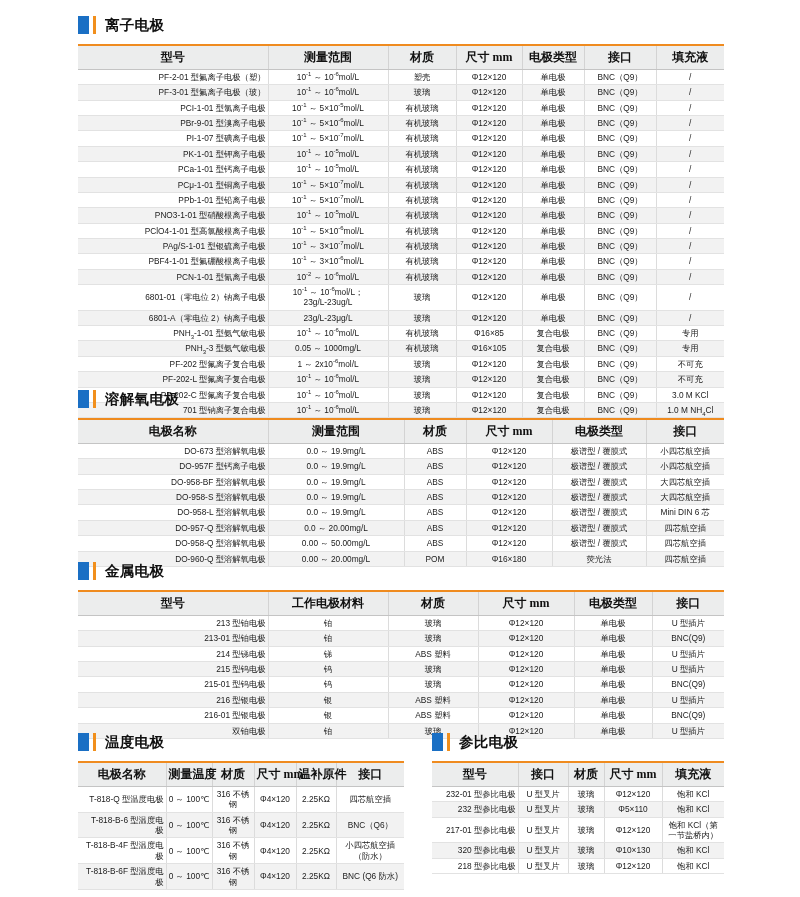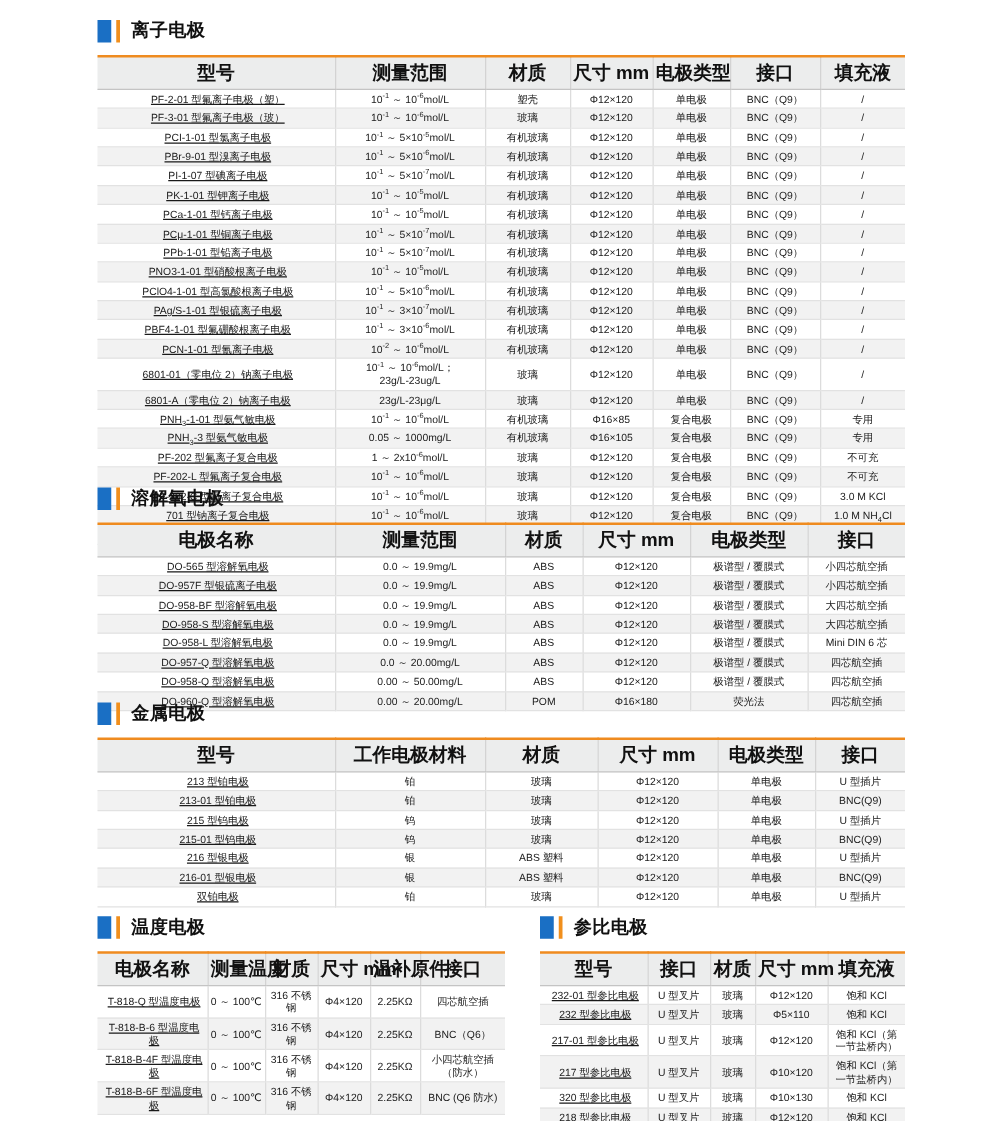--- a/index.html
+++ b/index.html
@@ -58,48 +58,48 @@
     border-collapse: collapse;
     width: 100%;
     table-layout: fixed;
     font-size: 8.3px;
     border-top: 2.5px solid #ef8b1f;
     border-bottom: 1px solid #c9c9c9;
   }
   table.spec th {
     background: #eceded;
     font-weight: bold;
-    font-size: 15px;
+    font-size: 12px;
     color: #111111;
     text-align: center;
     padding: 3px 2px;
     border-left: 1px solid #d3d3d3;
     border-right: 1px solid #d3d3d3;
     border-bottom: 1px solid #c4c4c4;
     white-space: nowrap;
+    font-family: Liberation Serif, serif;
   }
   table.spec td {
     text-align: center;
     padding: 2px 2px;
     border-left: 1px solid #dcdcdc;
     border-right: 1px solid #dcdcdc;
     border-bottom: 1px solid #e2e2e2;
     color: #1a1a1a;
     line-height: 1.25;
   }
   table.spec tbody tr:nth-child(even) {
     background: #f2f2f2;
   }
   table.spec tbody tr:nth-child(odd) {
     background: #ffffff;
   }
   table.spec td.left {
-    text-align: center;
+    text-align: right;
     padding-left: 5px;
-    text-decoration: underline;
   }
   table.spec th:first-child,
   table.spec td:first-child { border-left: none; }
   table.spec th:last-child,
   table.spec td:last-child { border-right: none; }
 
   sup { font-size: 0.72em; vertical-align: super; line-height: 0; }
   sub { font-size: 0.72em; vertical-align: sub; line-height: 0; }
 
   
@@ -375,29 +375,29 @@
             <th>电极名称</th>
             <th>测量范围</th>
             <th>材质</th>
             <th>尺寸 mm</th>
             <th>电极类型</th>
             <th>接口</th>
           </tr>
         </thead>
       <tbody>
           <tr>
-            <td class="left">DO-565 型溶解氧电极</td>
+            <td class="left">DO-673 型溶解氧电极</td>
             <td>0.0 ～ 19.9mg/L</td>
             <td>ABS</td>
             <td>Φ12×120</td>
             <td>极谱型 / 覆膜式</td>
             <td>小四芯航空插</td>
           </tr>
           <tr>
-            <td class="left">DO-957F 型银硫离子电极</td>
+            <td class="left">DO-957F 型钙离子电极</td>
             <td>0.0 ～ 19.9mg/L</td>
             <td>ABS</td>
             <td>Φ12×120</td>
             <td>极谱型 / 覆膜式</td>
             <td>小四芯航空插</td>
           </tr>
           <tr>
             <td class="left">DO-958-BF 型溶解氧电极</td>
             <td>0.0 ～ 19.9mg/L</td>
             <td>ABS</td>
@@ -485,20 +485,28 @@
           </tr>
           <tr>
             <td class="left">213-01 型铂电极</td>
             <td>铂</td>
             <td>玻璃</td>
             <td>Φ12×120</td>
             <td>单电极</td>
             <td>BNC(Q9)</td>
           </tr>
           <tr>
+            <td class="left">214 型锑电极</td>
+            <td>锑</td>
+            <td>ABS 塑料</td>
+            <td>Φ12×120</td>
+            <td>单电极</td>
+            <td>U 型插片</td>
+          </tr>
+          <tr>
             <td class="left">215 型钨电极</td>
             <td>钨</td>
             <td>玻璃</td>
             <td>Φ12×120</td>
             <td>单电极</td>
             <td>U 型插片</td>
           </tr>
           <tr>
             <td class="left">215-01 型钨电极</td>
             <td>钨</td>
@@ -636,27 +644,20 @@
             <td>饱和 KCl</td>
           </tr>
           <tr>
             <td class="left">217-01 型参比电极</td>
             <td>U 型叉片</td>
             <td>玻璃</td>
             <td>Φ12×120</td>
             <td class="two-line">饱和 KCl（第<br>一节盐桥内）</td>
           </tr>
           <tr>
-            <td class="left">217 型参比电极</td>
-            <td>U 型叉片</td>
-            <td>玻璃</td>
-            <td>Φ10×120</td>
-            <td class="two-line">饱和 KCl（第<br>一节盐桥内）</td>
-          </tr>
-          <tr>
             <td class="left">320 型参比电极</td>
             <td>U 型叉片</td>
             <td>玻璃</td>
             <td>Φ10×130</td>
             <td>饱和 KCl</td>
           </tr>
           <tr>
             <td class="left">218 型参比电极</td>
             <td>U 型叉片</td>
             <td>玻璃</td>

